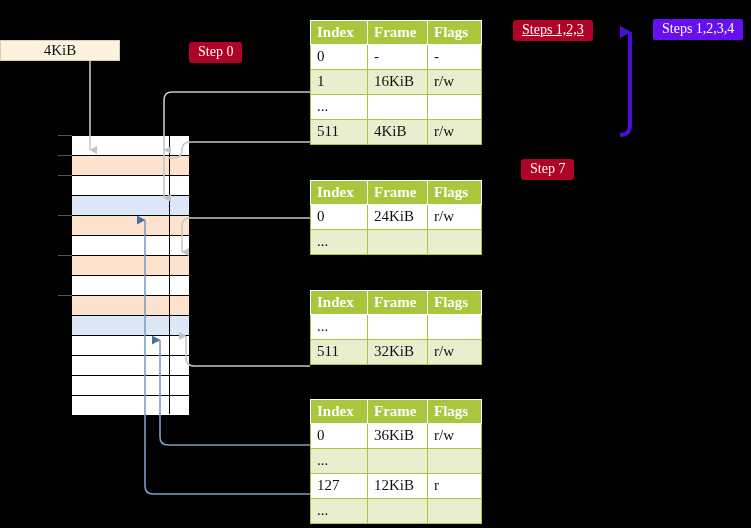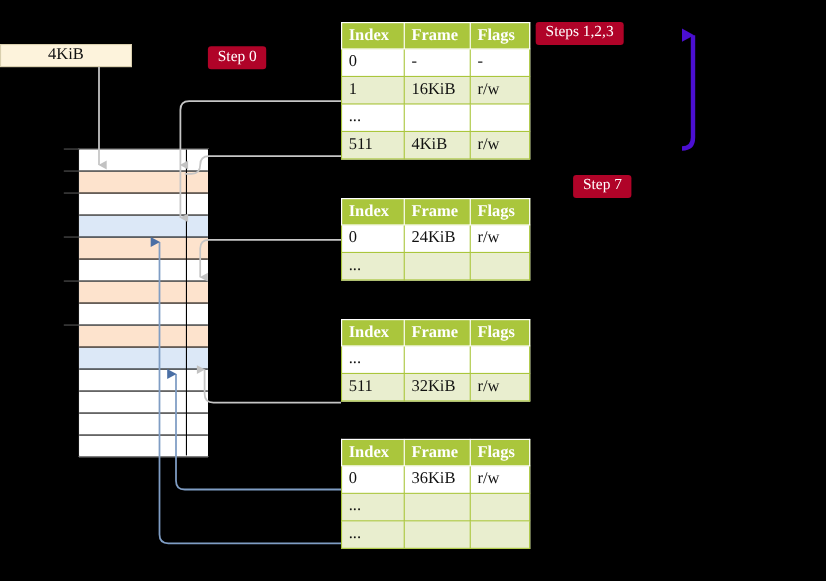--- a/index.html
+++ b/index.html
@@ -105,24 +105,27 @@
   </div>
 
   <div class="pill red" style="left:189px;top:42px;">
     <span>Step 0</span>
   </div>
 
   <div class="pill red" style="left:521px;top:159px;">
     <span>Step 7</span>
   </div>
 
-  <div class="pill red" style="left:487px;top:20px;">
+  <div class="pill red" style="left:513px;top:20px;text-decoration:underline;">
     <span>Steps 1,2,3</span>
   </div>
 
+  <div class="pill purple" style="left:653px;top:19px;">
+    <span>Steps 1,2,3,4</span>
+  </div>
 
   <div class="memgrid" style="left:71px;top:135px;width:119px;height:280px;">
       <div class="memrow white" style="top: 260px; height: 20px;"></div>
       <div class="memrow white" style="top: 240px; height: 20px;"></div>
       <div class="memrow white" style="top: 220px; height: 20px;"></div>
       <div class="memrow white" style="top: 200px; height: 20px;"></div>
       <div class="memrow blue" style="top: 180px; height: 20px;"></div>
       <div class="memrow orange" style="top: 160px; height: 20px;"></div>
       <div class="memrow white" style="top: 140px; height: 20px;"></div>
       <div class="memrow orange" style="top: 120px; height: 20px;"></div>
@@ -251,20 +254,25 @@
         <tr class="odd">
           <td>0</td>
           <td>36KiB</td>
           <td>r/w</td>
         </tr>
         <tr class="even">
           <td>...</td>
           <td></td>
           <td></td>
         </tr>
+        <tr class="odd">
+          <td>127</td>
+          <td>12KiB</td>
+          <td>r</td>
+        </tr>
         <tr class="even">
           <td>...</td>
           <td></td>
           <td></td>
         </tr>
       </tbody>
   </table>
 
   <svg class="layer" viewBox="0 0 751 528" xmlns="http://www.w3.org/2000/svg">
     <defs>

